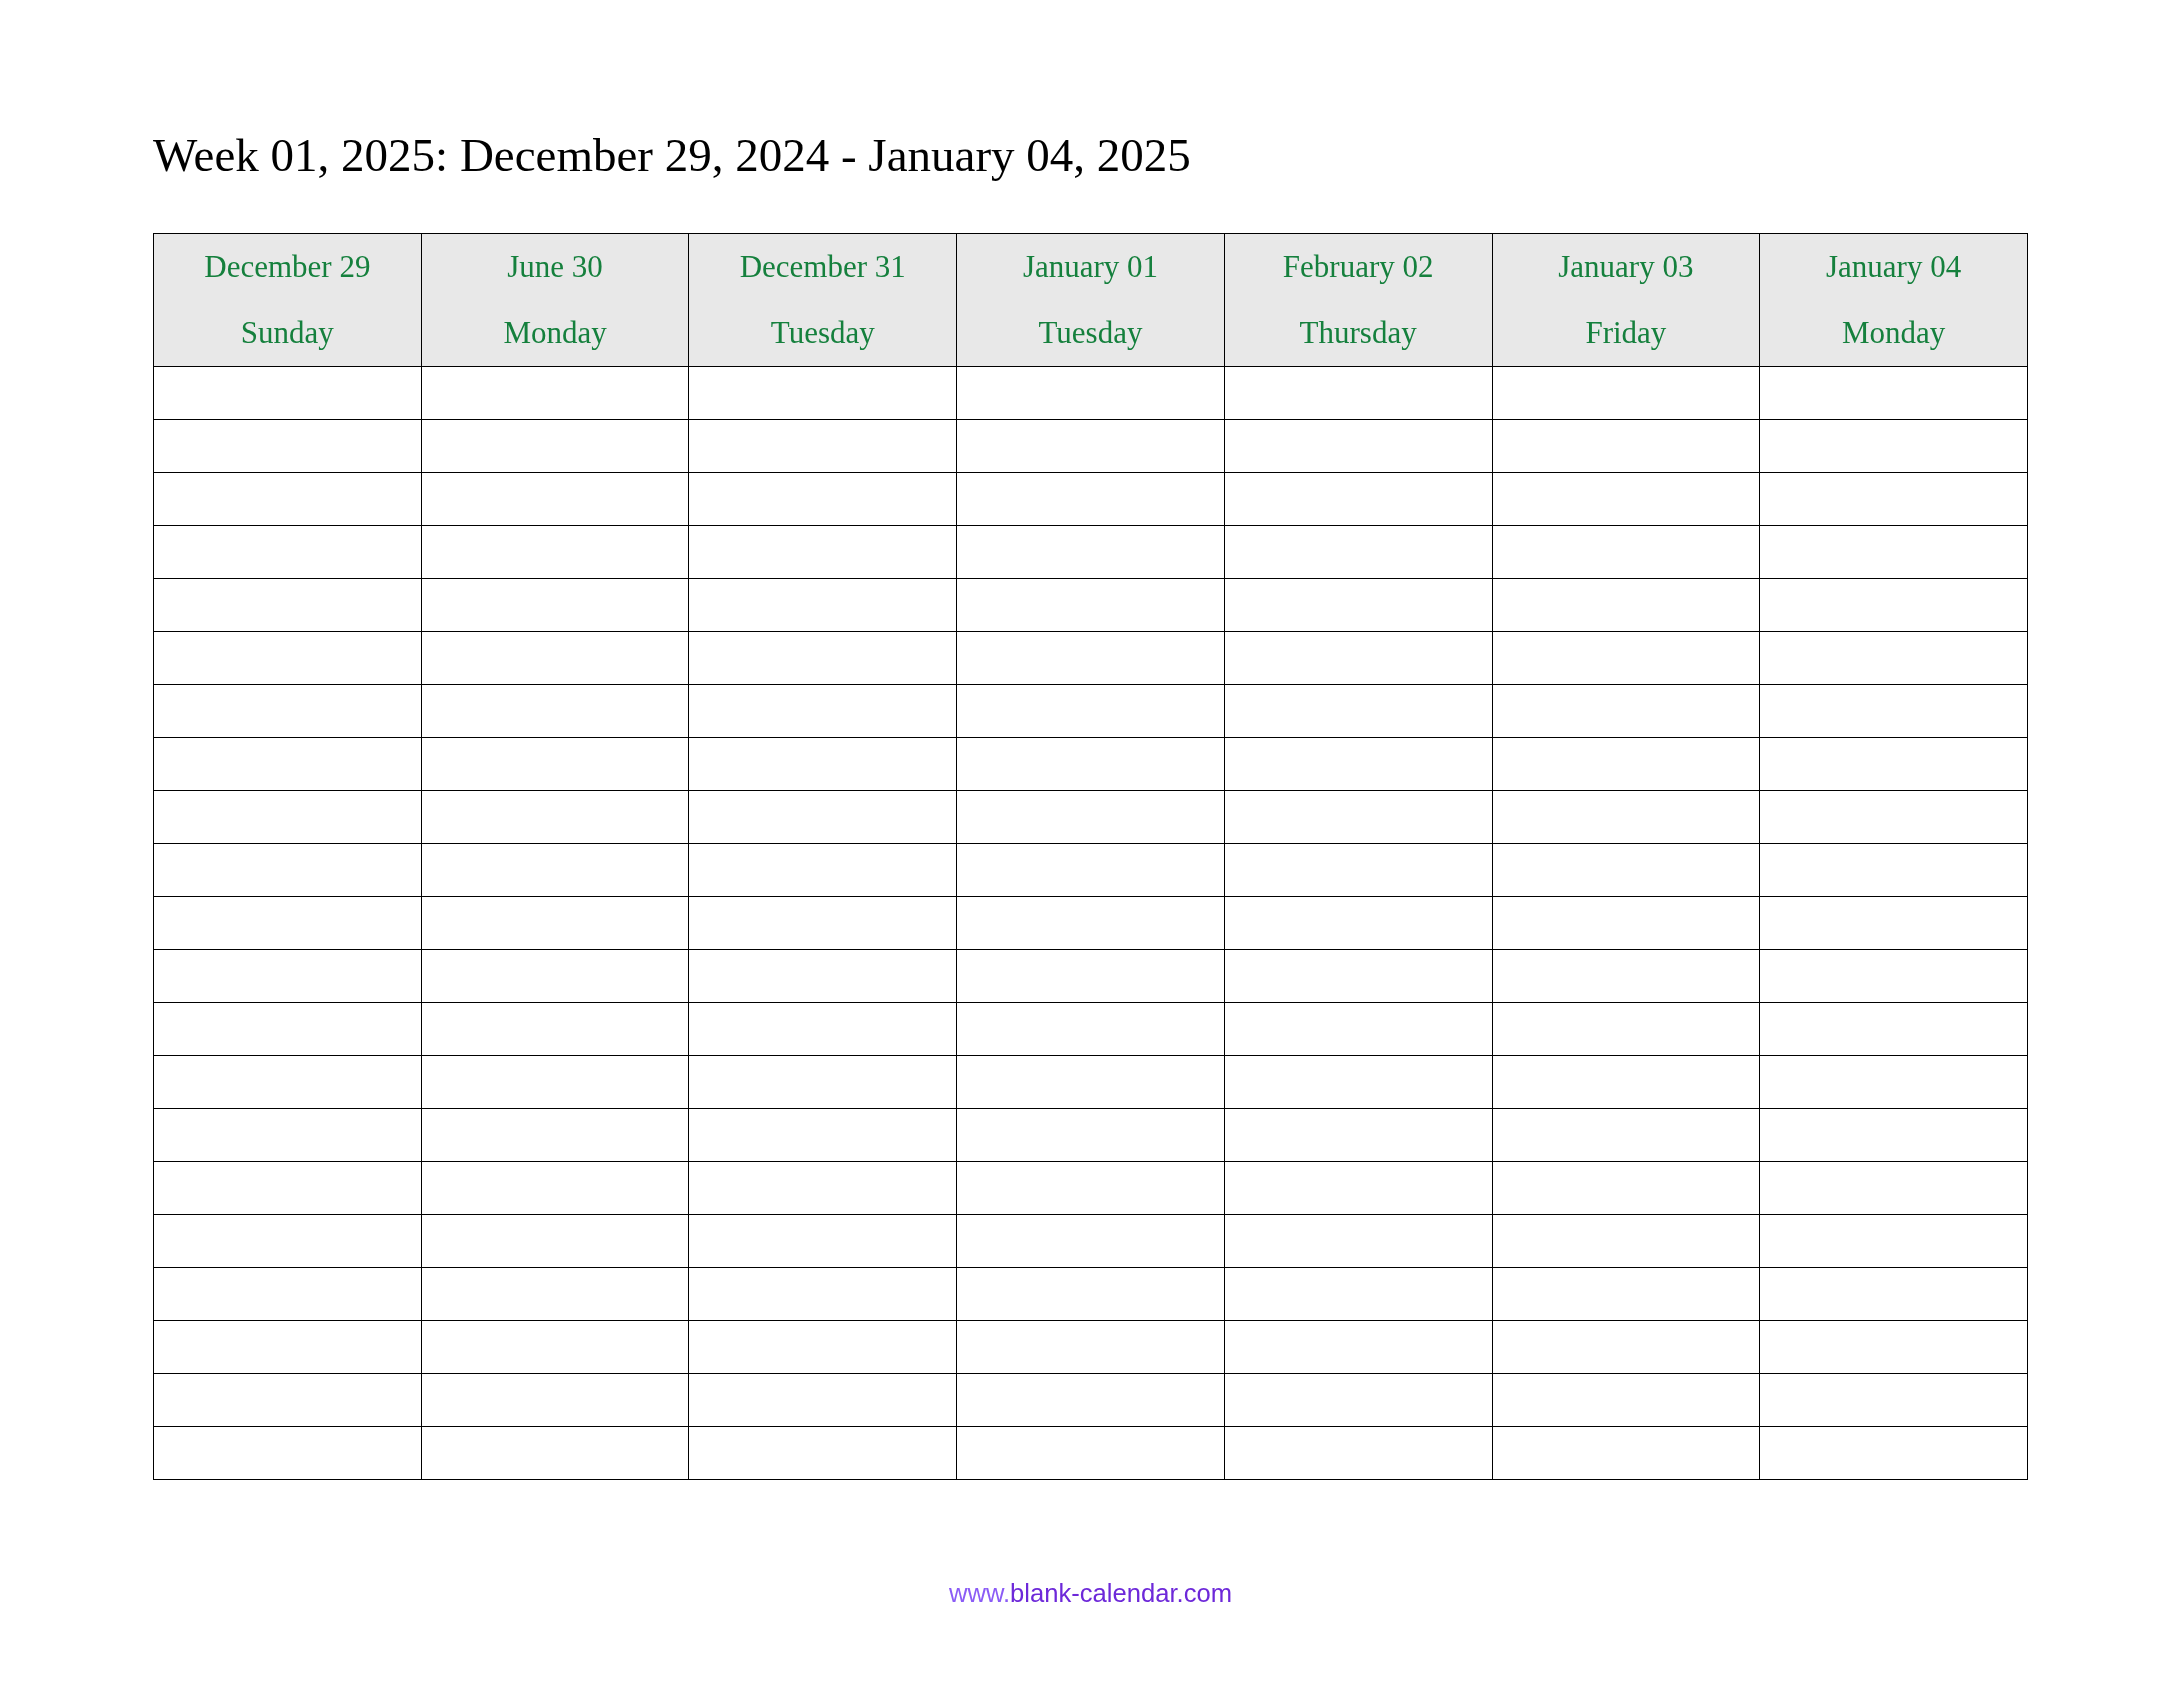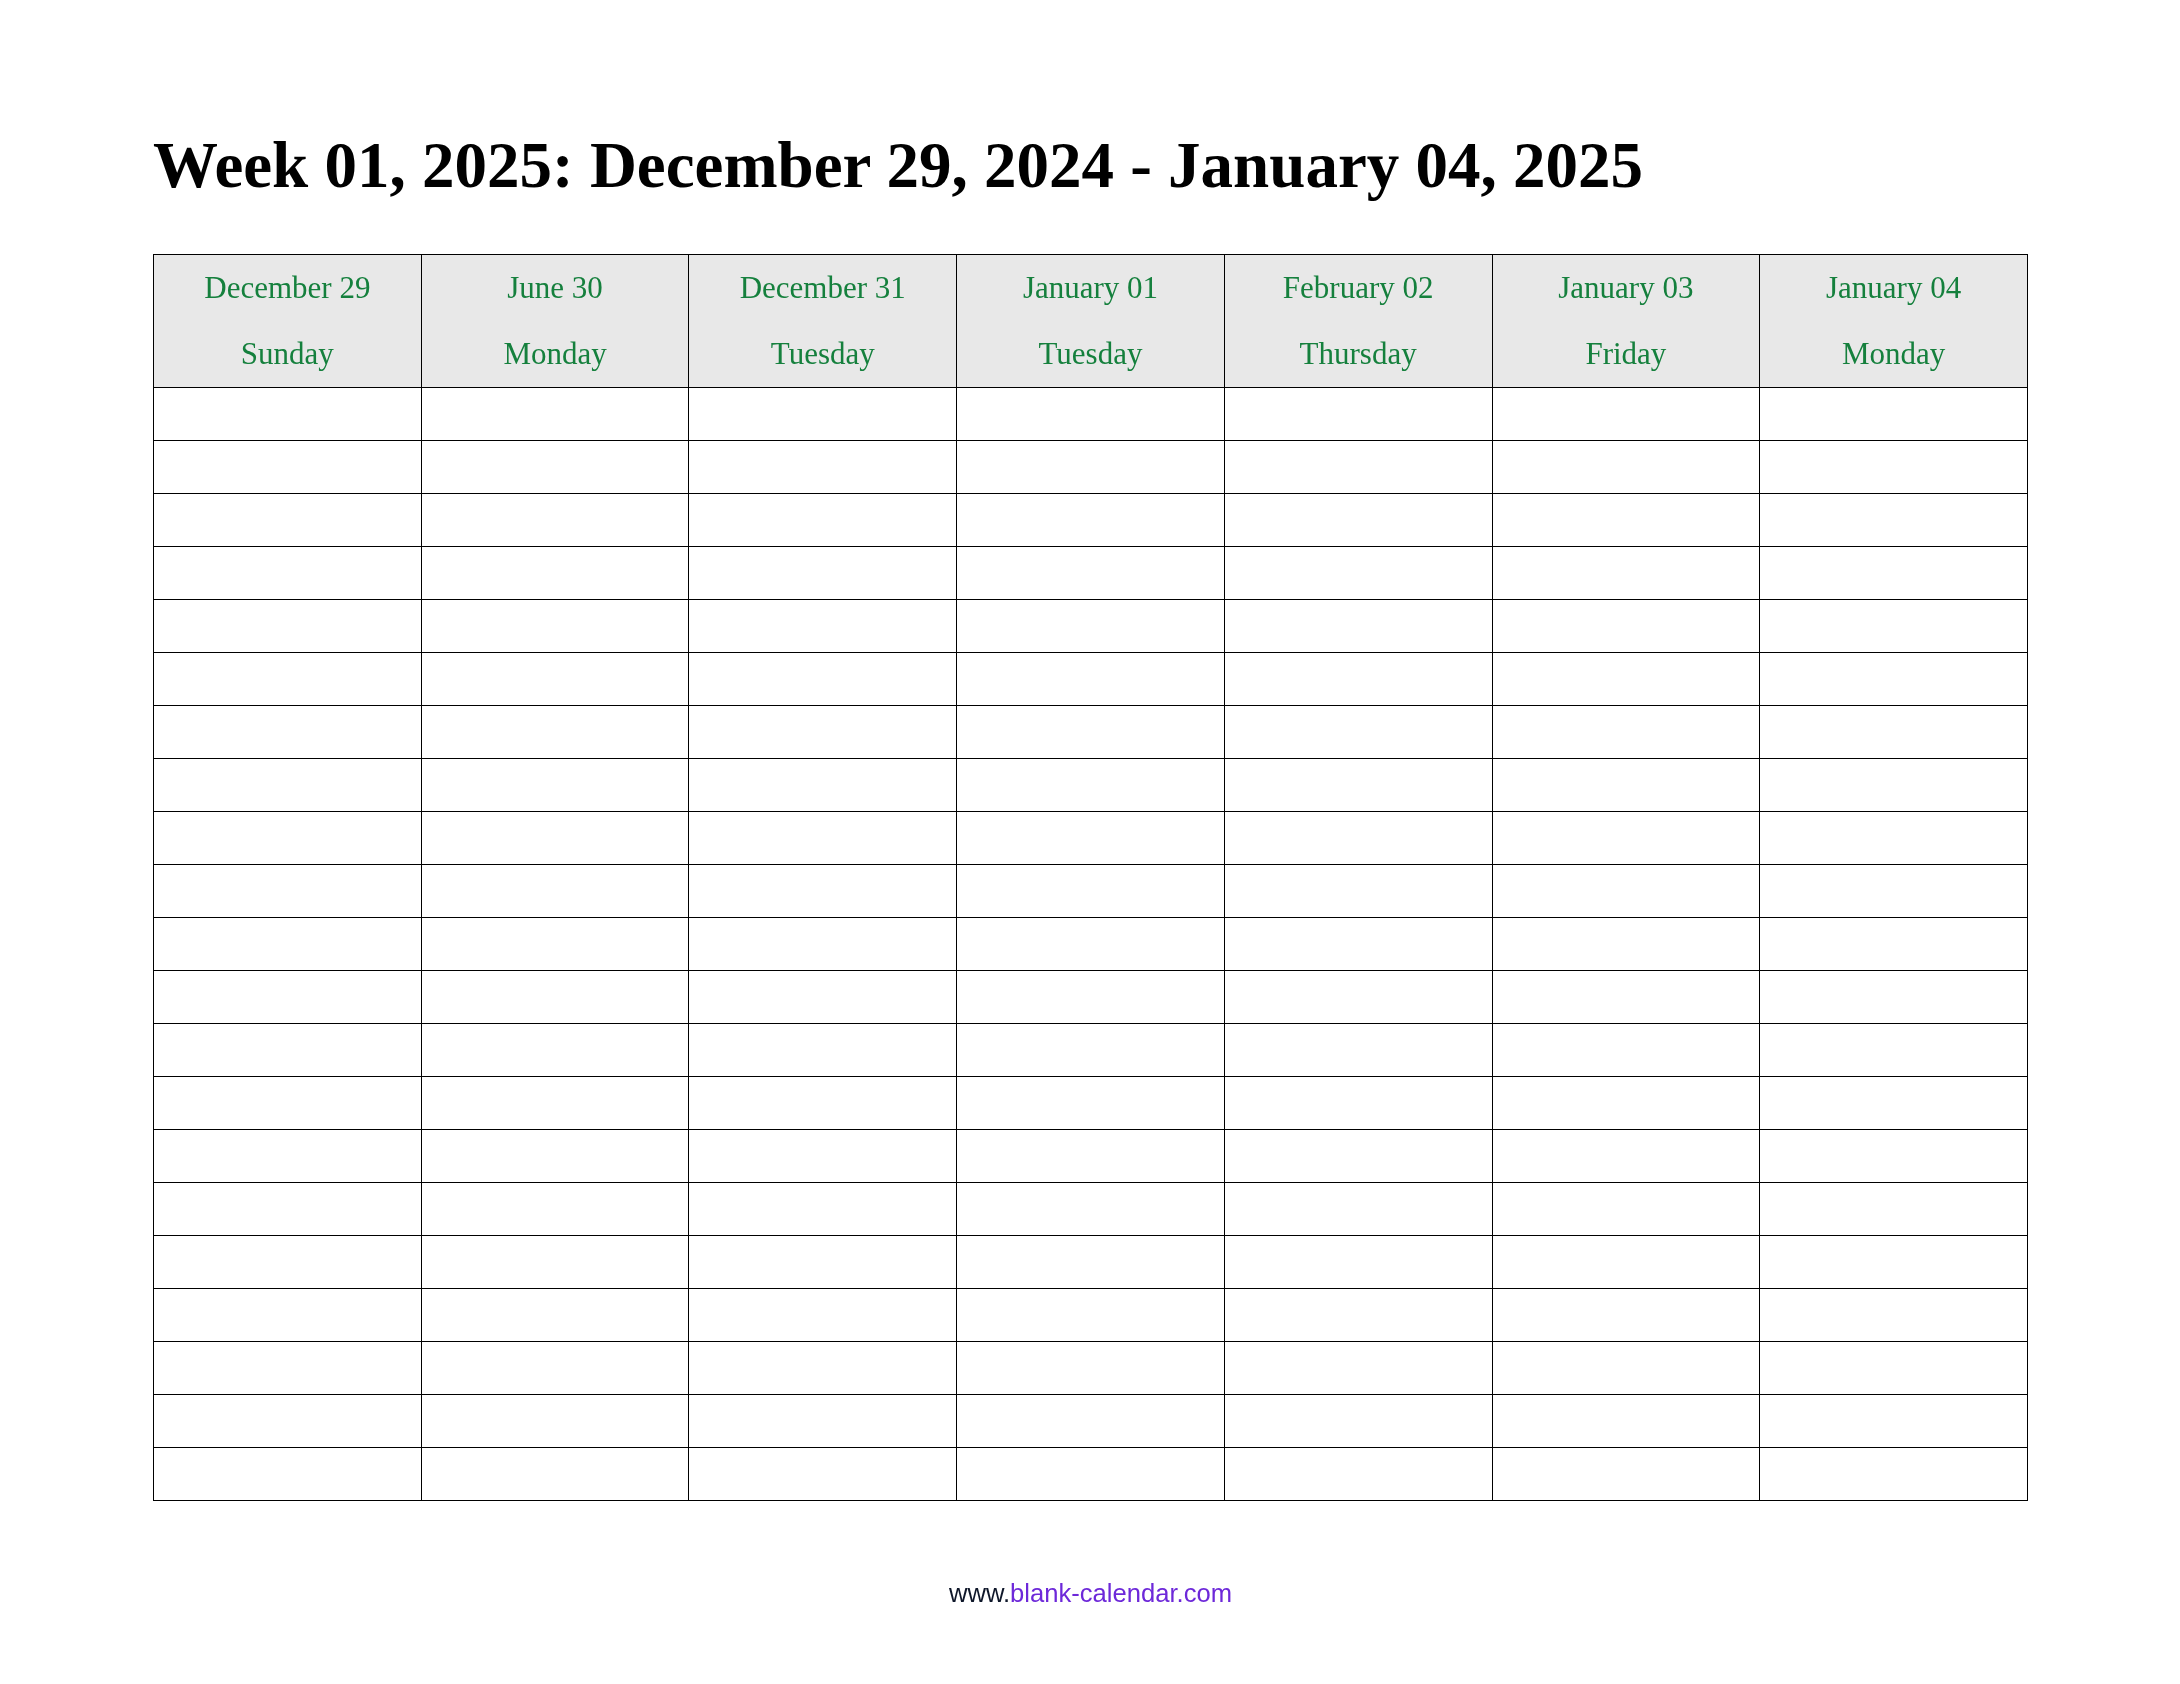--- a/index.html
+++ b/index.html
@@ -7,22 +7,22 @@
       font-family: "Times New Roman", Times, serif;
       background: #ffffff;
       width: 2181px;
       height: 1685px;
       position: relative;
     }
     .page {
       padding: 128px 153px 0 153px;
     }
     .title {
-      font-size: 65px;
-      font-weight: bold;
+      font-size: 47px;
+      font-weight: normal;
       color: #000000;
       margin-bottom: 51px;
     }
     table.calendar {
       width: 100%;
       border-collapse: collapse;
       table-layout: fixed;
     }
     table.calendar th {
       background: #e8e8e8;
@@ -45,21 +45,21 @@
     }
     .footer-link {
       position: absolute;
       left: 50%;
       transform: translateX(-50%);
       bottom: 77px;
       font-family: Arial, Helvetica, sans-serif;
       font-size: 25.6px;
       white-space: nowrap;
     }
-    .footer-link .www  { color: #0f172a; }
+    .footer-link .www  { color: #8b5cf6; }
     .footer-link .host { color: #6d28d9; }
   </style>
 </head>
 <body>
 
 <div class="page">
   <h1 class="title">Week 01, 2025: December 29, 2024 - January 04, 2025</h1>
 
   <table class="calendar">
     <thead>

